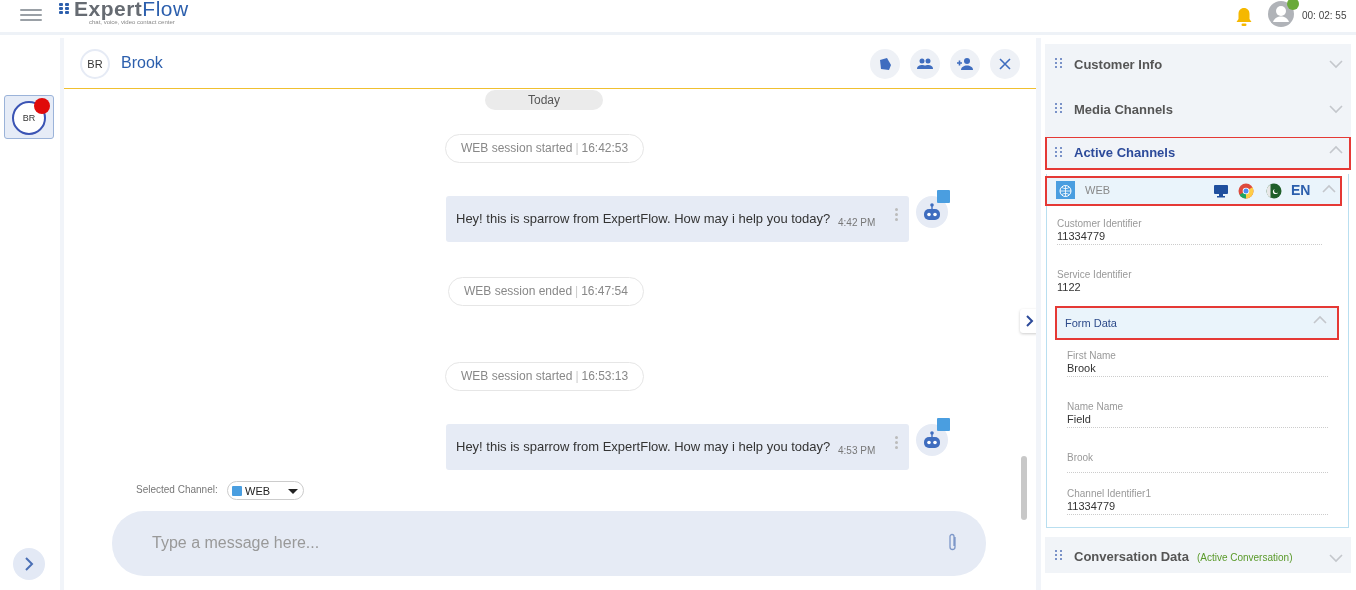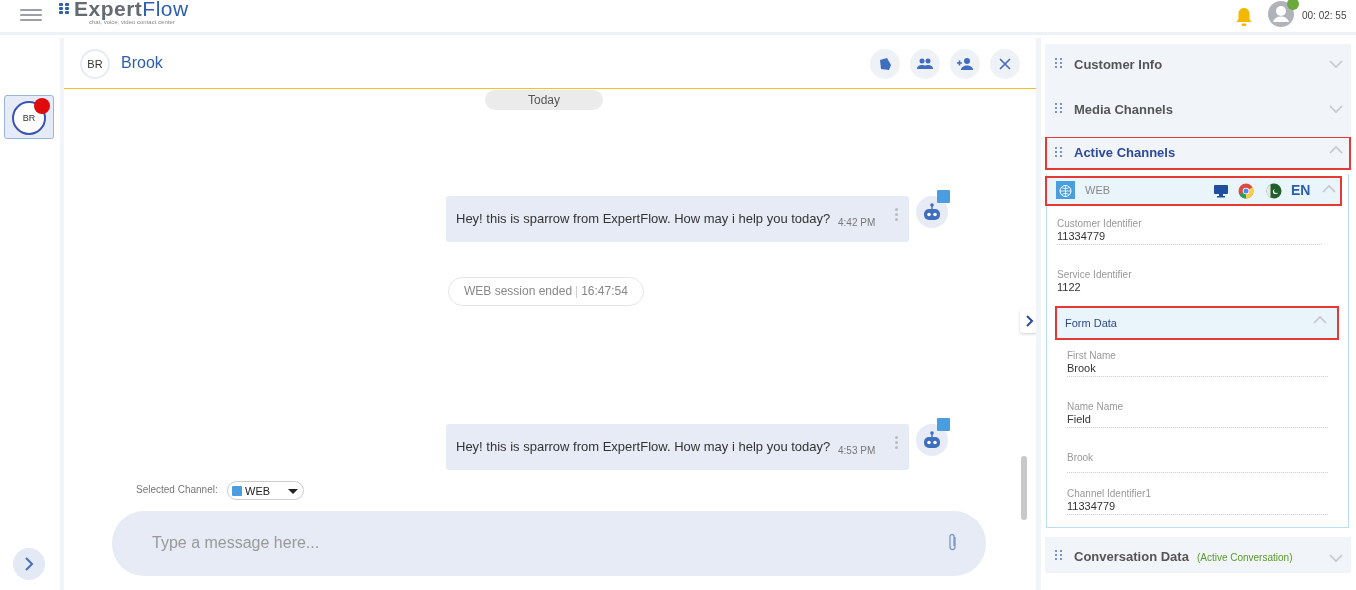--- a/index.html
+++ b/index.html
@@ -153,20 +153,21 @@
     <div class="hbtn" style="left:926px">
       <svg width="16" height="16" viewBox="0 0 16 16">
           <path d="M3 3l10 10M13 3L3 13" stroke="#3f6dbf" stroke-width="1.6"></path>
         </svg>
     </div>
   </div>
 
   <div id="chat-body">
     <div class="pill-today">Today</div>
 
+    <div class="sys" style="left:381px;top:44px"><span>WEB session started</span><span class="sep">|</span><span>16:42:53</span></div>
 
     <div class="msg" style="top:106px">
       <span class="text">Hey! this is sparrow from ExpertFlow. How may i help you today?</span>
       <span class="time">4:42 PM</span>
       <span class="kebab">
           <i></i>
           <i></i>
           <i></i>
         </span>
     </div>
@@ -176,20 +177,21 @@
           <rect x="9.3" y="3" width="1.4" height="4" fill="#3f6dbf"></rect>
           <rect x="2" y="7" width="16" height="11" rx="5" fill="#3f6dbf"></rect>
           <circle cx="7" cy="12.5" r="1.8" fill="#fff"></circle>
           <circle cx="13" cy="12.5" r="1.8" fill="#fff"></circle>
         </svg>
       <span class="web"></span>
     </div>
 
     <div class="sys" style="left:384px;top:187px"><span>WEB session ended</span><span class="sep">|</span><span>16:47:54</span></div>
 
+    <div class="sys" style="left:381px;top:272px"><span>WEB session started</span><span class="sep">|</span><span>16:53:13</span></div>
 
     <div class="msg" style="top:334px">
       <span class="text">Hey! this is sparrow from ExpertFlow. How may i help you today?</span>
       <span class="time">4:53 PM</span>
       <span class="kebab">
           <i></i>
           <i></i>
           <i></i>
         </span>
     </div>

